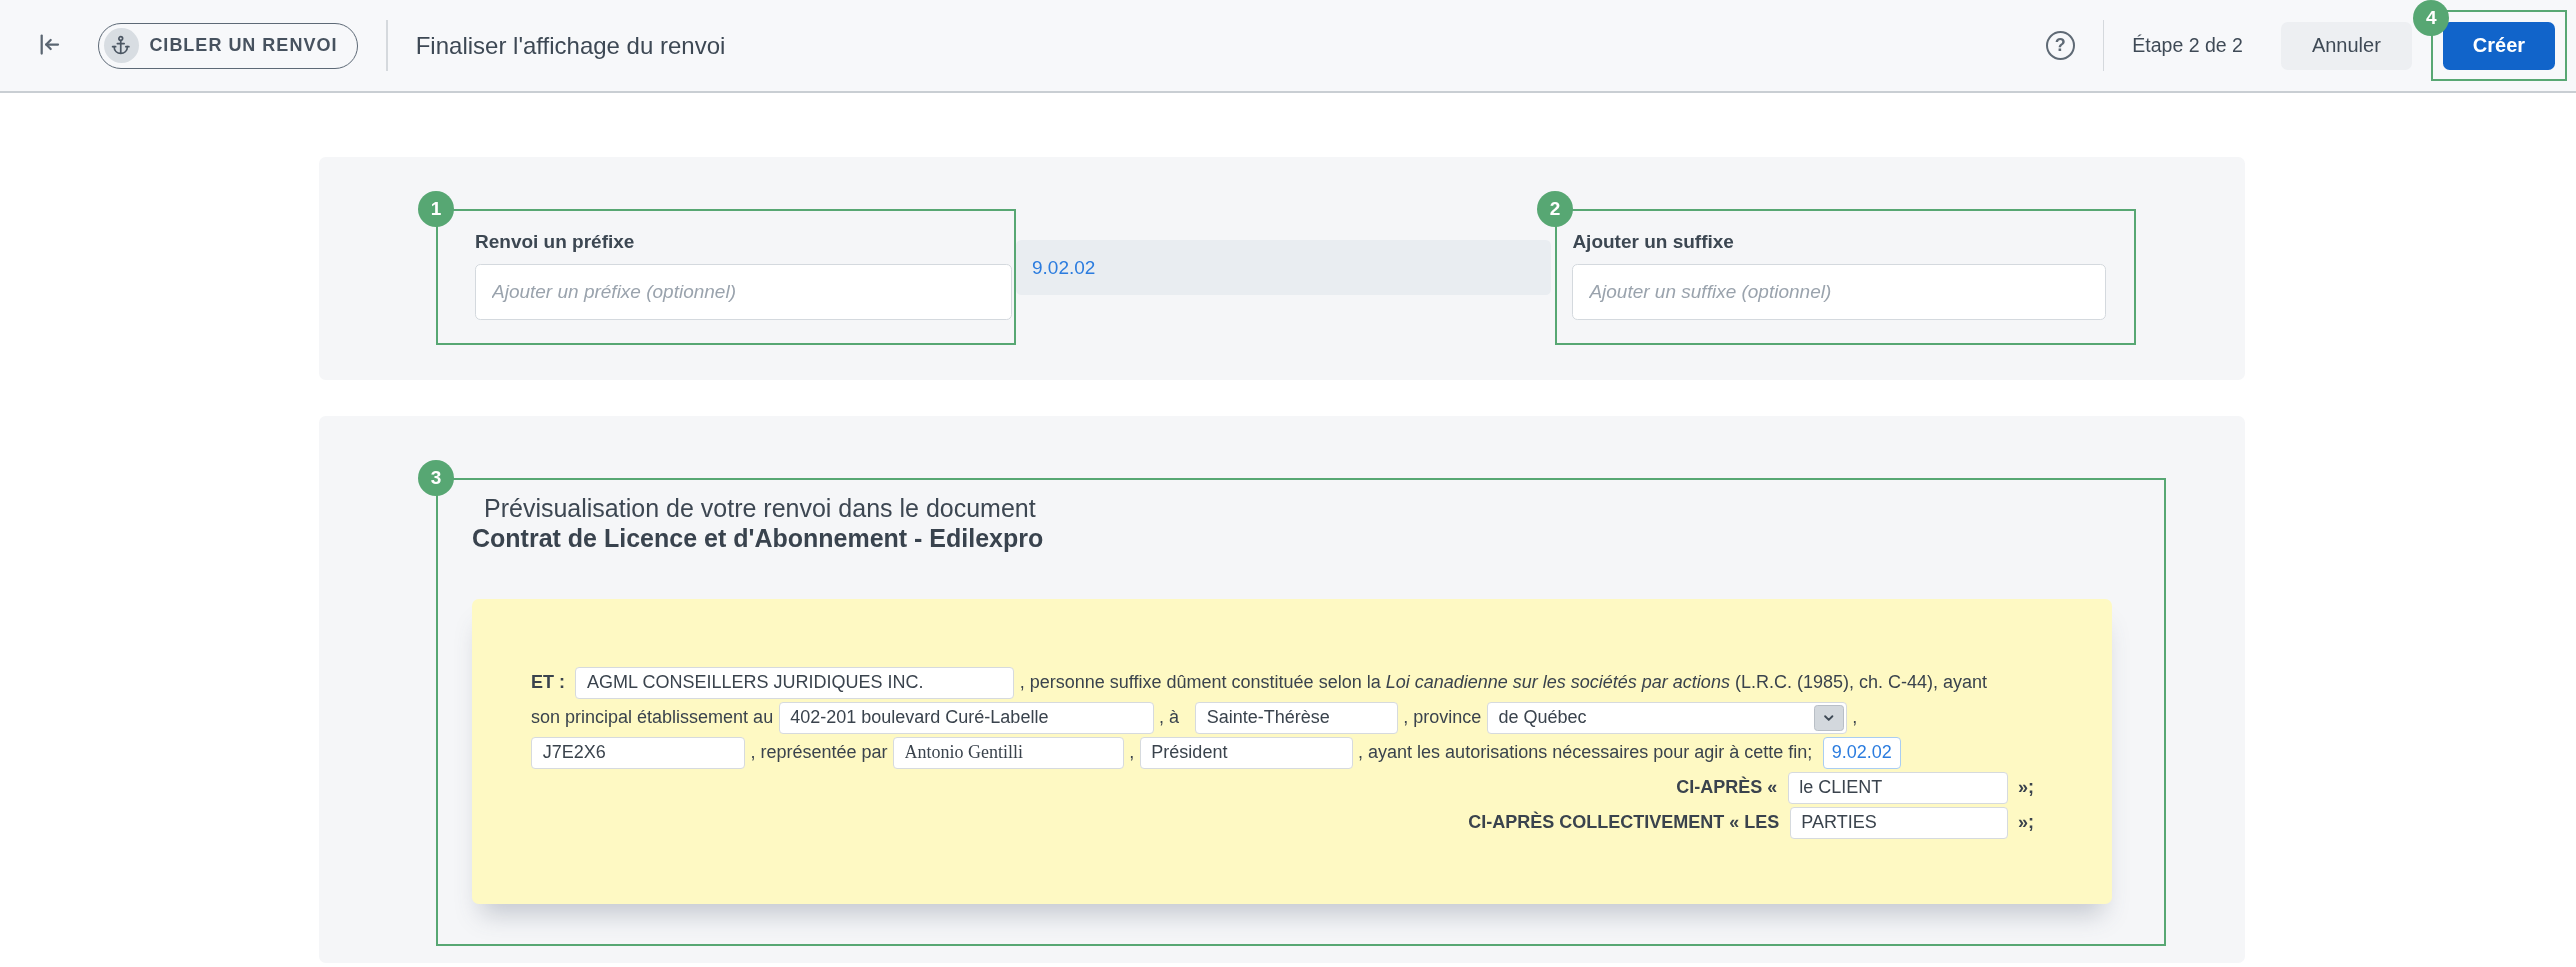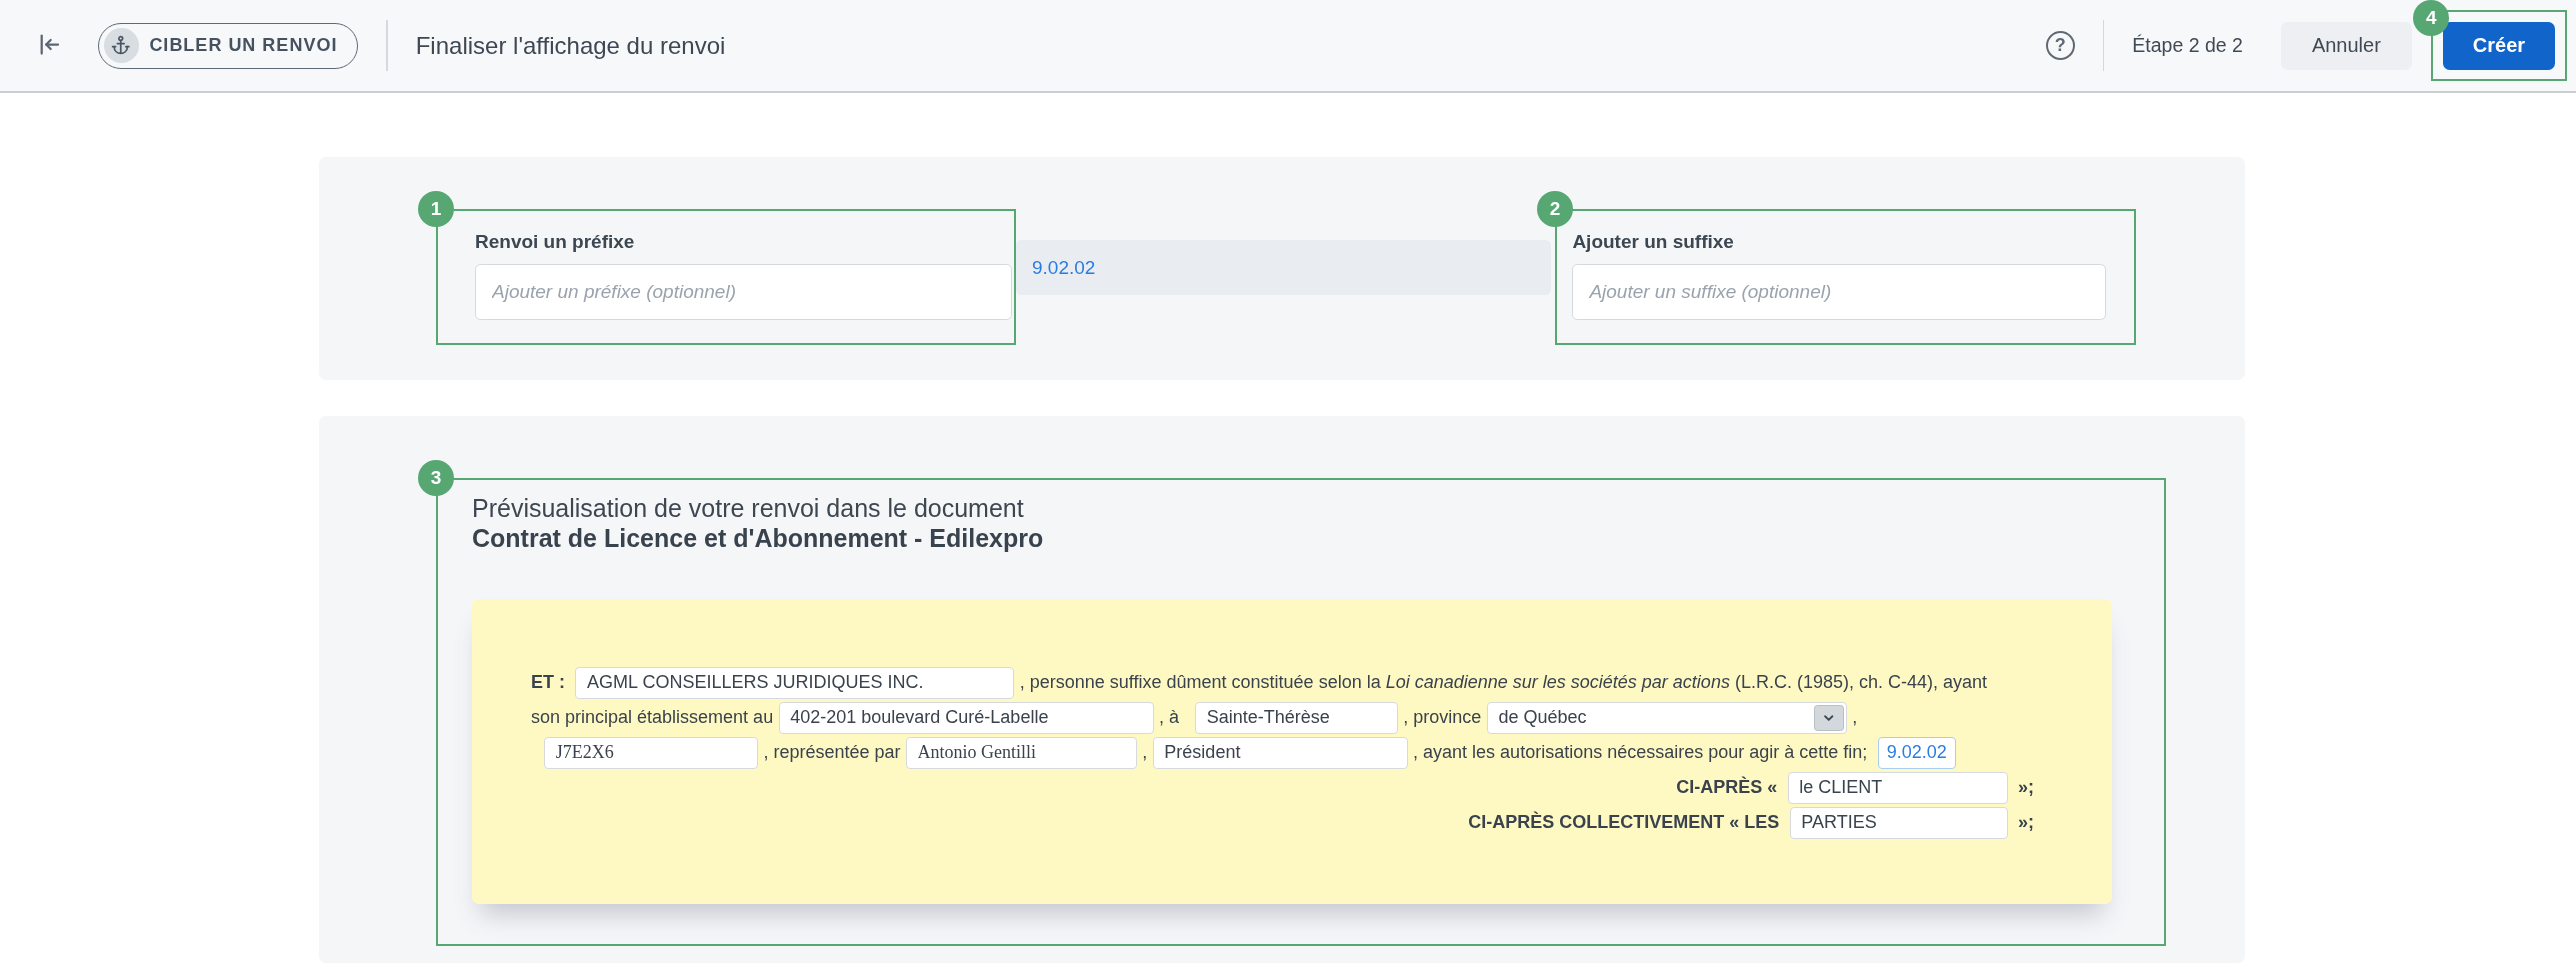--- a/index.html
+++ b/index.html
@@ -65,39 +65,39 @@
     font-family:"Liberation Sans",sans-serif;outline:none;
   }
   .text-input::placeholder{font-style:italic;color:#9aa3ad;}
   .gbox-2 .text-input{width:534px;}
   .renvoi-value{
     margin-top:12px;width:535px;height:55px;background:#e9edf1;border-radius:5.4px;
     font-size:19px;color:#2b7cdf;line-height:55px;padding:0 16px;box-sizing:border-box;
   }
   .panel-2{margin-top:36px;height:547px;padding:62px 0 0 117px;}
   .gbox-3{width:1730px;height:468px;padding:13.4px 0 0 34px;}
-  .preview-head{font-size:25px;line-height:30px;font-weight:400;color:#3d4752;}
+  .preview-head{font-size:25px;line-height:30px;font-weight:400;color:#3d4752;margin-left:12px;}
   .preview-title{font-size:25px;line-height:30px;font-weight:700;color:#39434e;}
   
   .doc{
     margin-top:46px;width:1640px;height:305px;background:#fef9c3;border-radius:6.7px;
     box-shadow:0 19px 24px -9.4px rgba(70,80,100,.28);
     padding:66px 40px 0 59px;box-sizing:border-box;
   }
   .doc-line{display:flex;align-items:center;height:35px;font-size:18px;color:#3a434d;white-space:pre;}
   .doc-line.right{justify-content:flex-end;padding-right:38px;}
   .b{font-weight:700;}
   .i{font-style:italic;}
   .doc-input{
     height:32px;border:1.3px solid #d6dade;border-radius:4px;background:#fff;
     padding:0 10.7px;font-size:18px;color:#3a434d;box-sizing:border-box;margin:0 5.4px;
     font-family:"Liberation Sans",sans-serif;outline:none;flex:none;
   }
   .w-company{width:439px;}.w-address{width:375px;}.w-city{width:203px;margin-left:16px;}
-  .w-postal{width:214px;margin-left:13px;font-family:Liberation Serif, serif;}.w-rep{width:231px;font-family:Liberation Serif, serif;}.w-role{width:255px;}
+  .w-postal{width:214px;margin-left:0;}.w-rep{width:231px;font-family:Liberation Serif, serif;}.w-role{width:213px;}
   .w-client{width:220px;}.w-parties{width:218px;}
   .ref-chip{
     height:32px;border:1.3px solid #a9cdf2;border-radius:4px;background:#fff;
     padding:0 8px;font-size:18px;color:#2b7cdf;box-sizing:border-box;
     display:flex;align-items:center;margin-left:5.4px;flex:none;cursor:pointer;
   }
   .select-box{
     width:360px;height:32px;border:1.3px solid #d6dade;border-radius:4px;background:#fff;
     display:flex;align-items:center;padding-left:10.7px;position:relative;margin:0 5.4px;
     box-sizing:border-box;flex:none;cursor:pointer;

